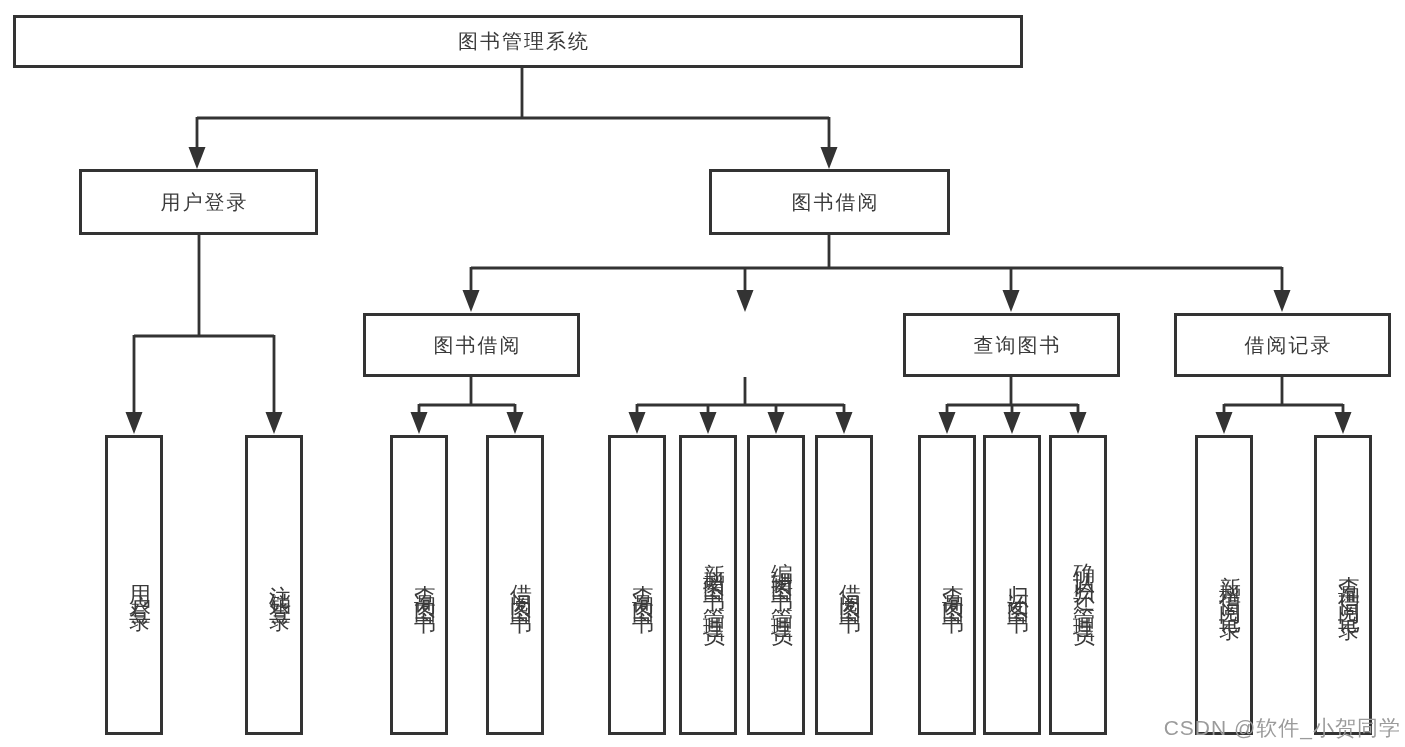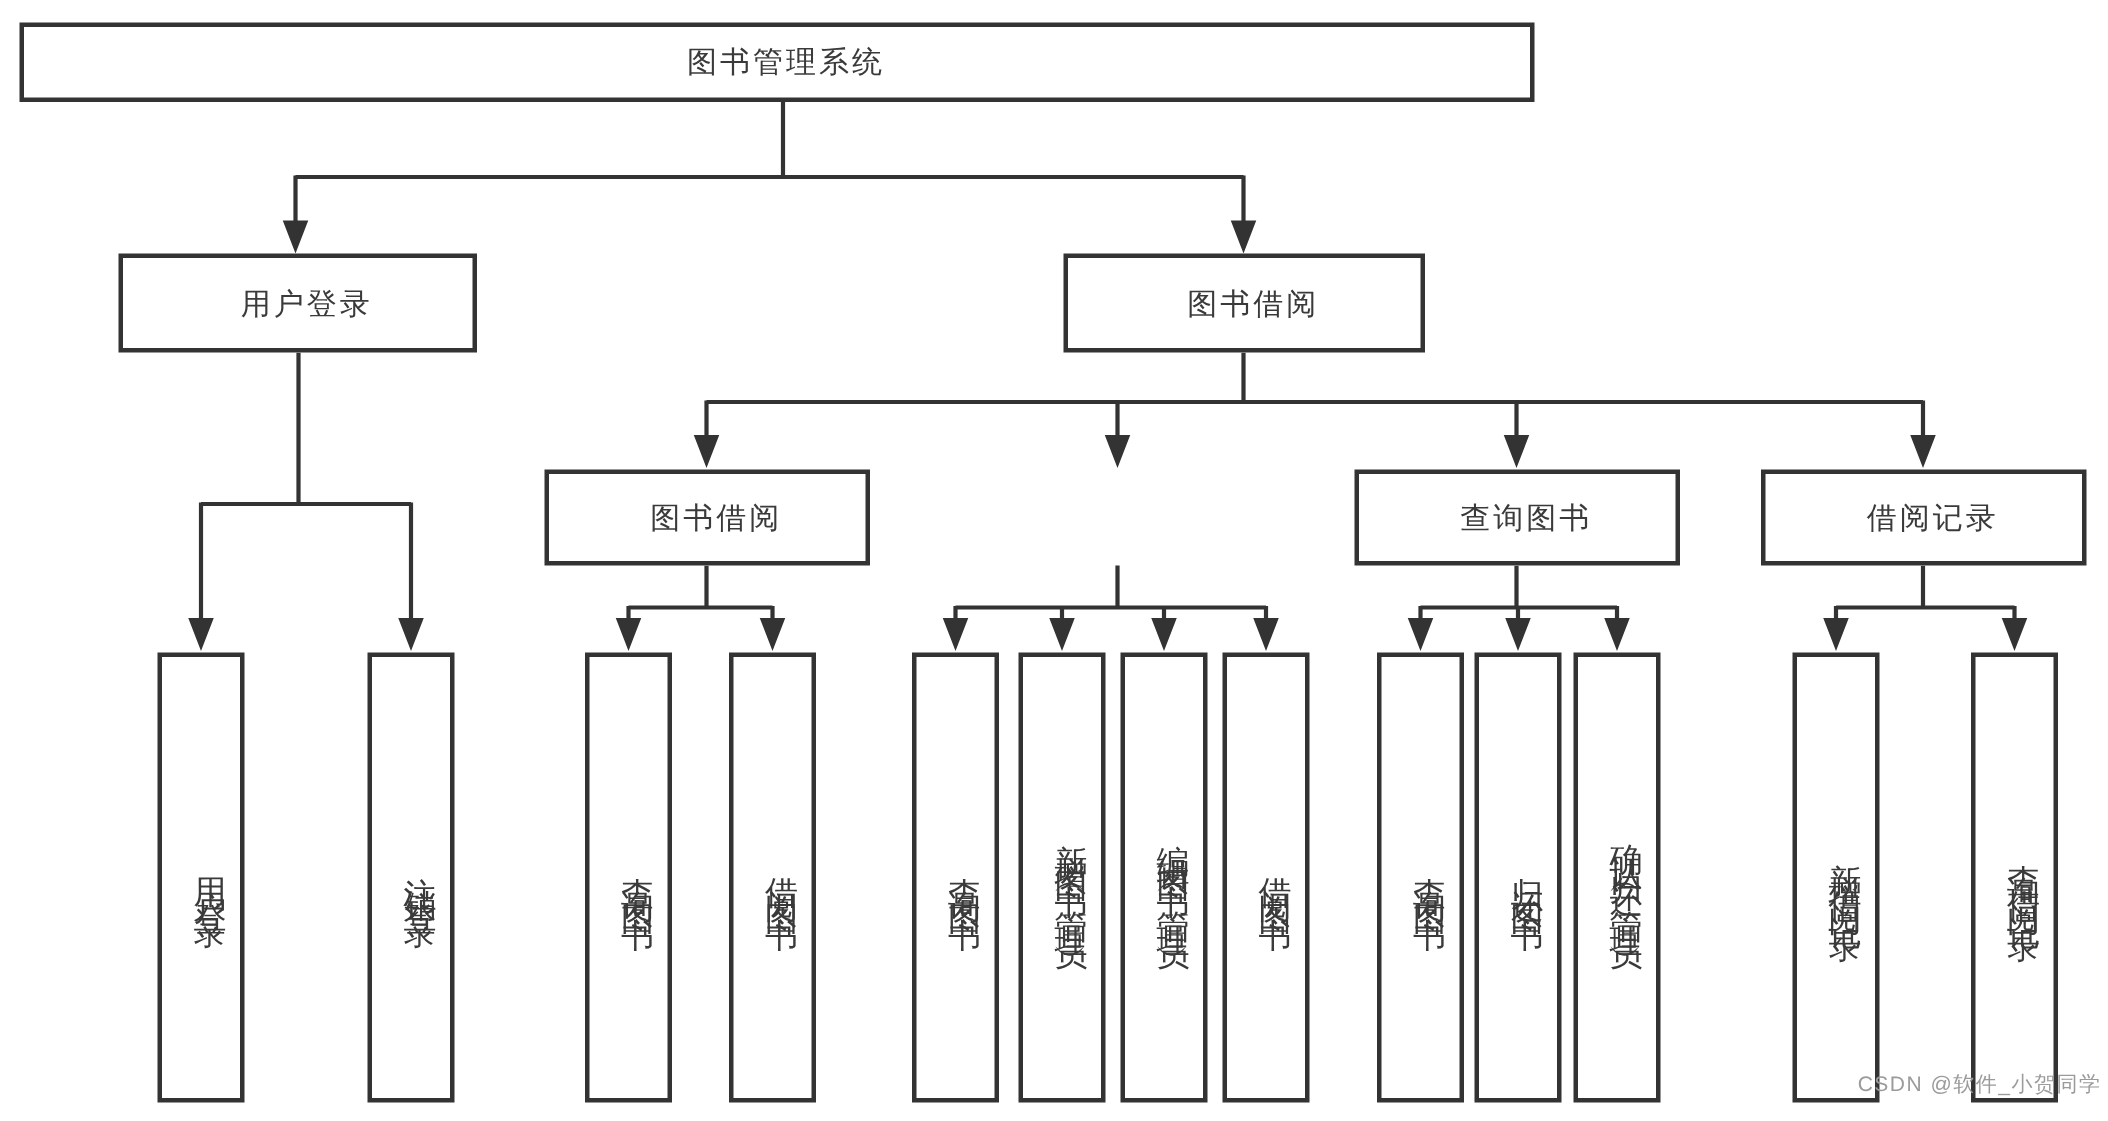--- a/index.html
+++ b/index.html
@@ -15,21 +15,21 @@
     display:flex; align-items:center; justify-content:center;
     color:var(--text,#3a3a3a); z-index:2;padding-left:12px;
   }
   .box.h span { font-size:20px; letter-spacing:2px; white-space:nowrap; }
   .box.v span {
     writing-mode:vertical-rl; text-orientation:mixed;
     font-size:22px; letter-spacing:9px; line-height:1; white-space:nowrap;
   }
   .watermark {
     position:absolute; right:4px; top:714px; z-index:5;
-    font-size:14px; color:var(--wm,#9b9b9b); letter-spacing:1px;
+    font-size:21px; color:var(--wm,#9b9b9b); letter-spacing:1px;
     white-space:nowrap;
   }
 </style>
 </head>
 <body>
 
 <div class="stage">
 
   <svg class="wires" width="1405" height="747" viewBox="0 0 1405 747">
 

